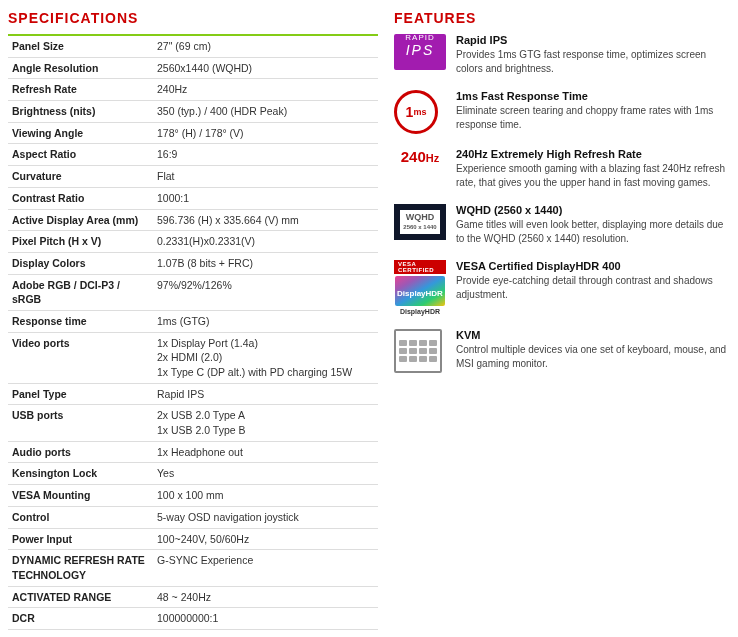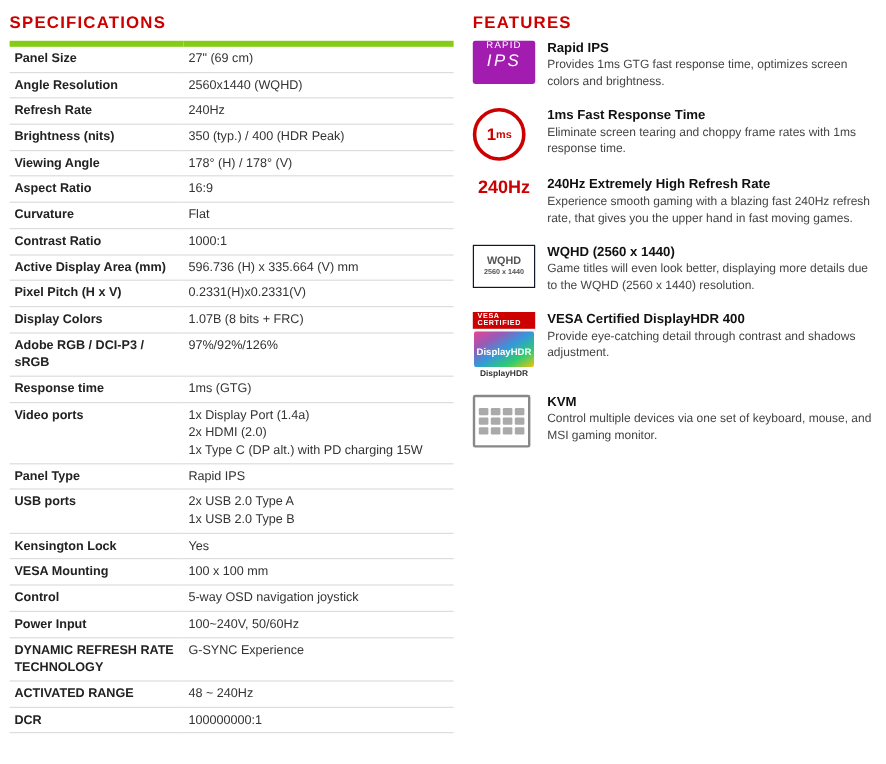--- a/index.html
+++ b/index.html
@@ -31,21 +31,21 @@
       text-transform: uppercase;
     }
     .spec-table {
       width: 100%;
       border-collapse: collapse;
     }
     .spec-table tr {
       border-bottom: 1px solid #ddd;
     }
     .spec-table tr:first-child {
-      border-top: 5px solid #84cc16;
+      border-top: 2px solid #84cc16;
       margin-top: 32px;
     }
     .spec-table td {
       padding: 3px 4px;
       vertical-align: top;
       font-size: 10.5px;
       line-height: 1.4;
     }
     .spec-table td:first-child {
       font-weight: bold;
@@ -152,20 +152,24 @@
           <tr>
             <td>Panel Type</td>
             <td style="white-space: pre-line;">Rapid IPS</td>
           </tr>
           <tr>
             <td>USB ports</td>
             <td style="white-space: pre-line;">2x USB 2.0 Type A
 1x USB 2.0 Type B</td>
           </tr>
           <tr>
+            <td>Audio ports</td>
+            <td style="white-space: pre-line;">1x Headphone out</td>
+          </tr>
+          <tr>
             <td>Kensington Lock</td>
             <td style="white-space: pre-line;">Yes</td>
           </tr>
           <tr>
             <td>VESA Mounting</td>
             <td style="white-space: pre-line;">100 x 100 mm</td>
           </tr>
           <tr>
             <td>Control</td>
             <td style="white-space: pre-line;">5-way OSD navigation joystick</td>
@@ -212,31 +216,31 @@
       </div>
           </div>
           <div class="feature-text">
             <div class="feature-title">1ms Fast Response Time</div>
             <div class="feature-desc">Eliminate screen tearing and choppy frame rates with 1ms response time.</div>
           </div>
         </div>
         <div class="feature-item">
           <div class="icon-container">
       <div style="color:#cc0000;font-weight:bold;font-size:15px;text-align:center;line-height:1.2;">
-        240<span style="font-size:15px;">Hz</span>
+        240<span style="font-size:11px;">Hz</span>
       </div>
           </div>
           <div class="feature-text">
             <div class="feature-title">240Hz Extremely High Refresh Rate</div>
             <div class="feature-desc">Experience smooth gaming with a blazing fast 240Hz refresh rate, that gives you the upper hand in fast moving games.</div>
           </div>
         </div>
         <div class="feature-item">
           <div class="icon-container">
-      <div style="border:1px solid #0f172a;width:52px;height:36px;display:flex;flex-direction:column;justify-content:center;font-size:7px;font-weight:bold;color:#555;text-align:center;line-height:1.3;">
+      <div style="border:6px solid #0f172a;width:52px;height:36px;display:flex;flex-direction:column;justify-content:center;font-size:7px;font-weight:bold;color:#555;text-align:center;line-height:1.3;">
         <div style="font-size:9px;font-weight:bold;">WQHD</div>
         <div style="font-size:6px;">2560 x 1440</div>
       </div>
           </div>
           <div class="feature-text">
             <div class="feature-title">WQHD (2560 x 1440)</div>
             <div class="feature-desc">Game titles will even look better, displaying more details due to the WQHD (2560 x 1440) resolution.</div>
           </div>
         </div>
         <div class="feature-item">

